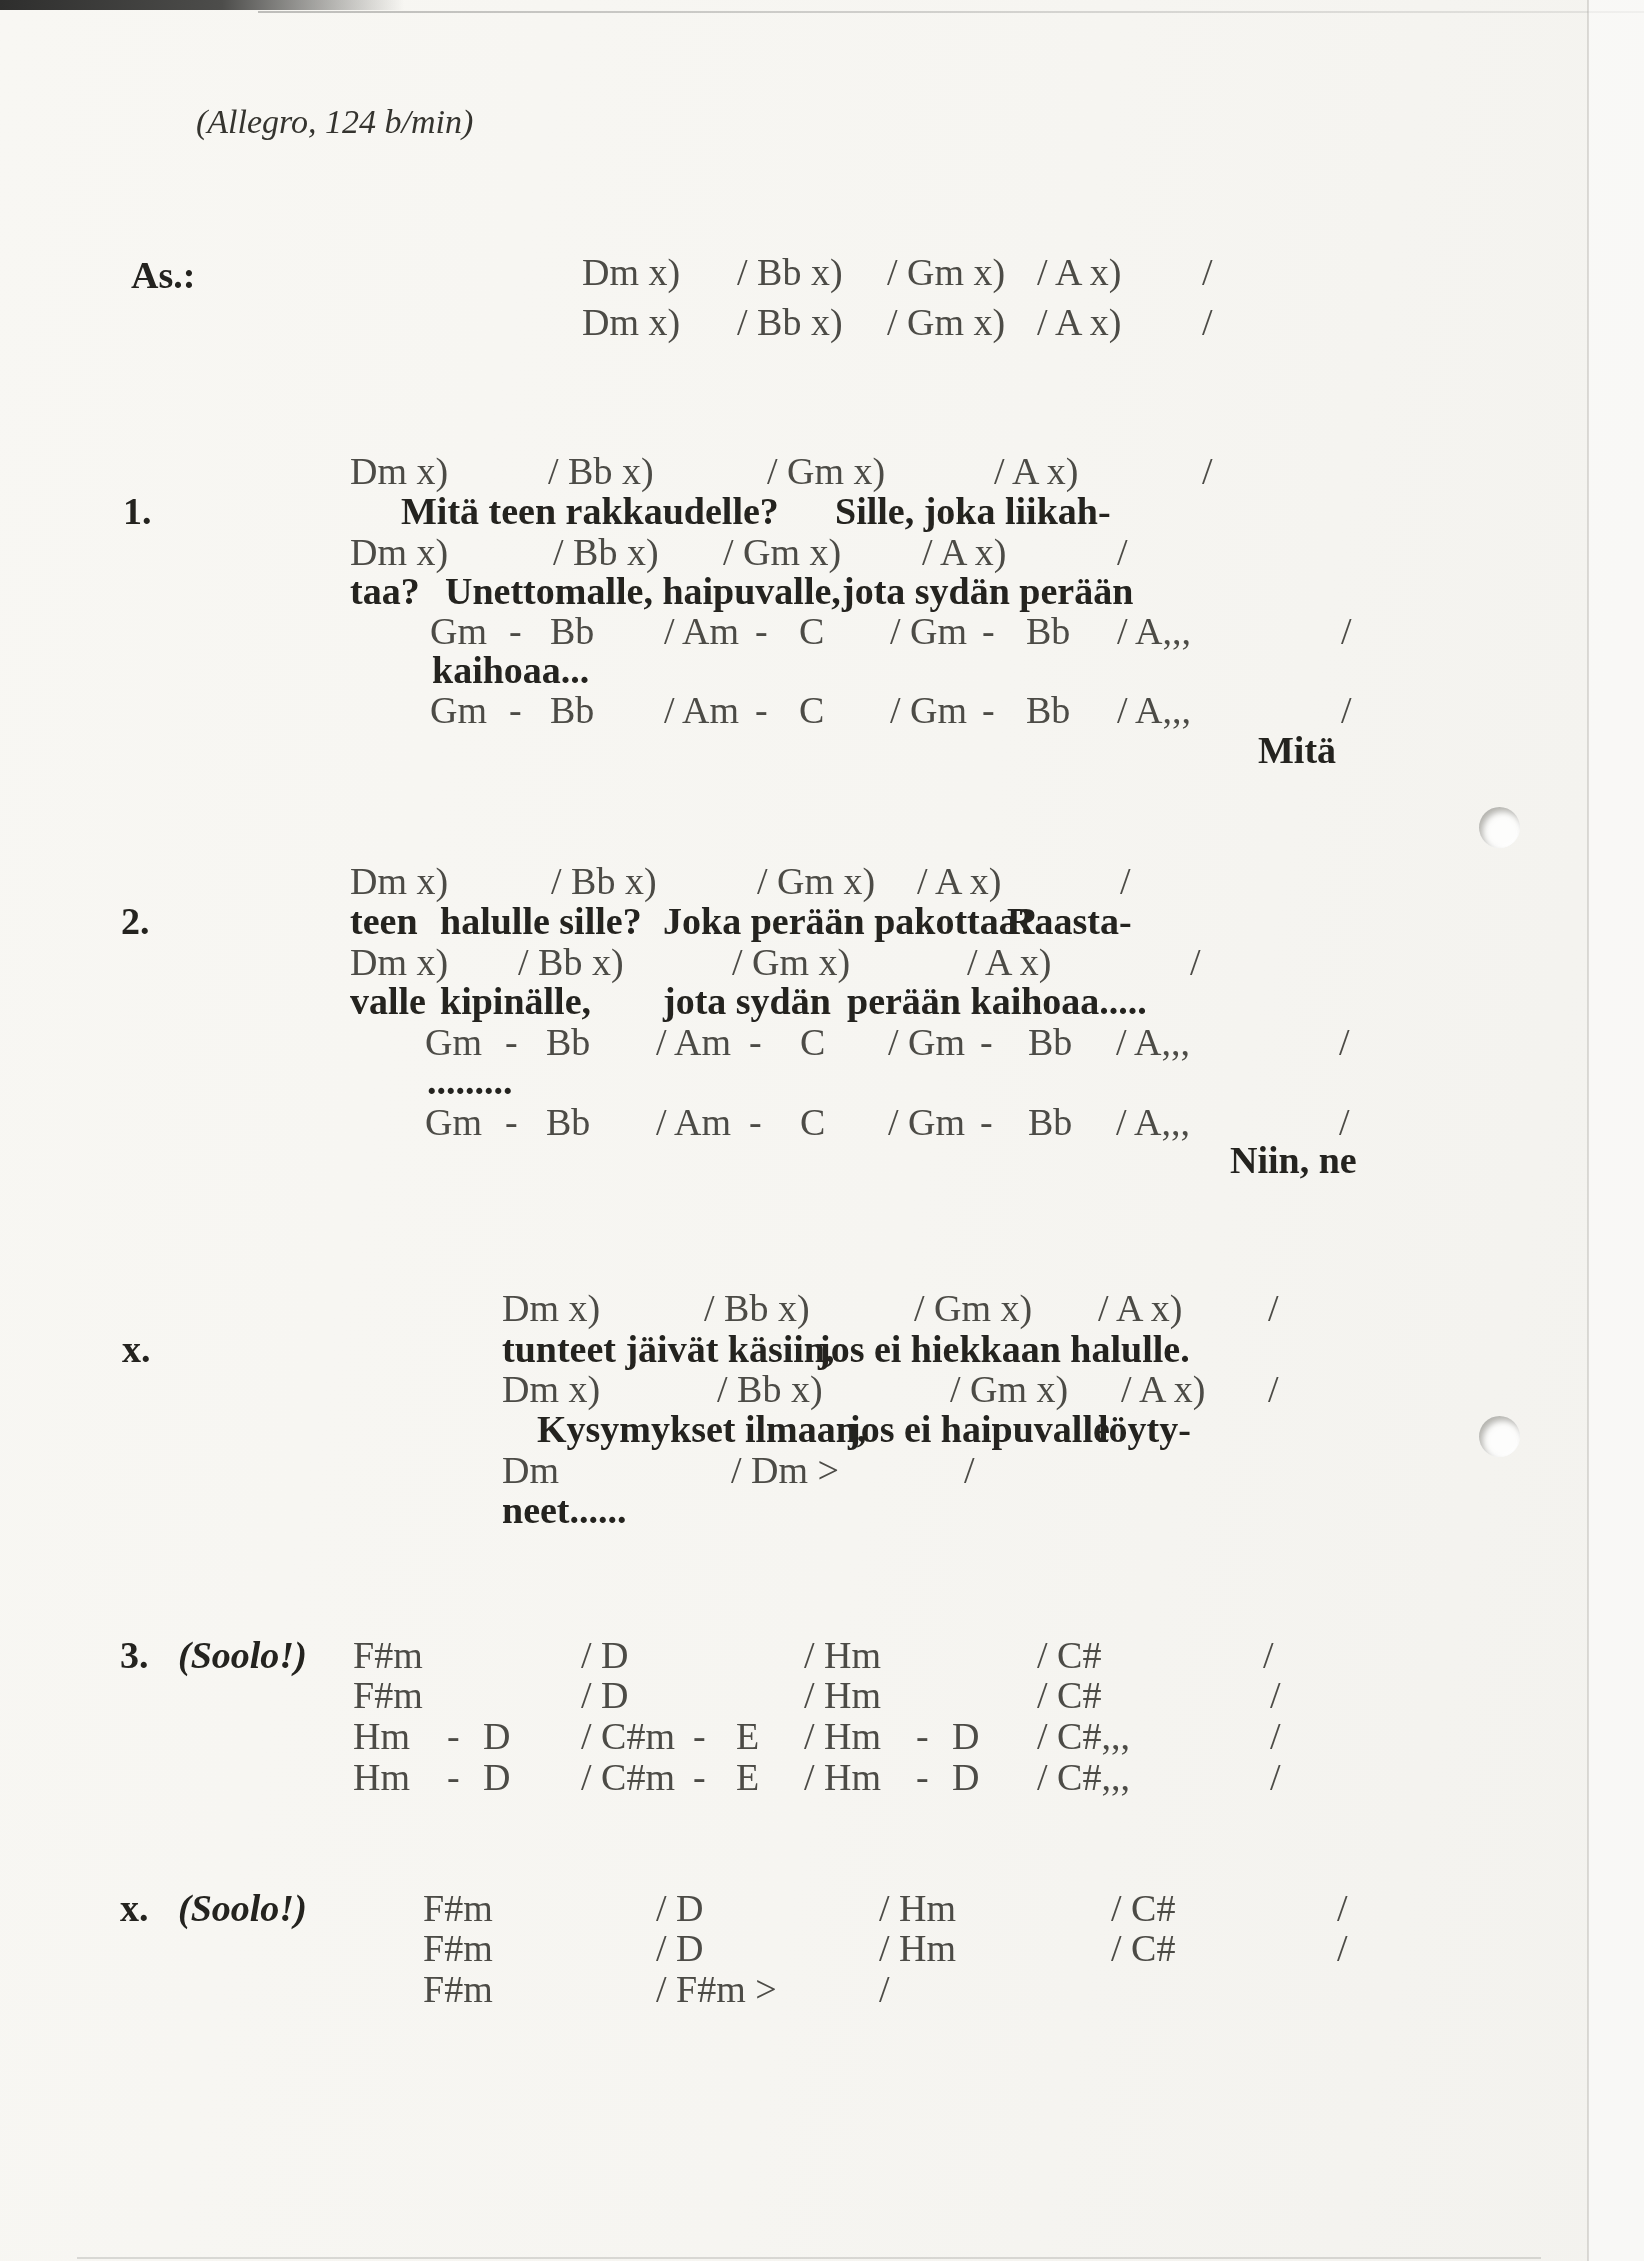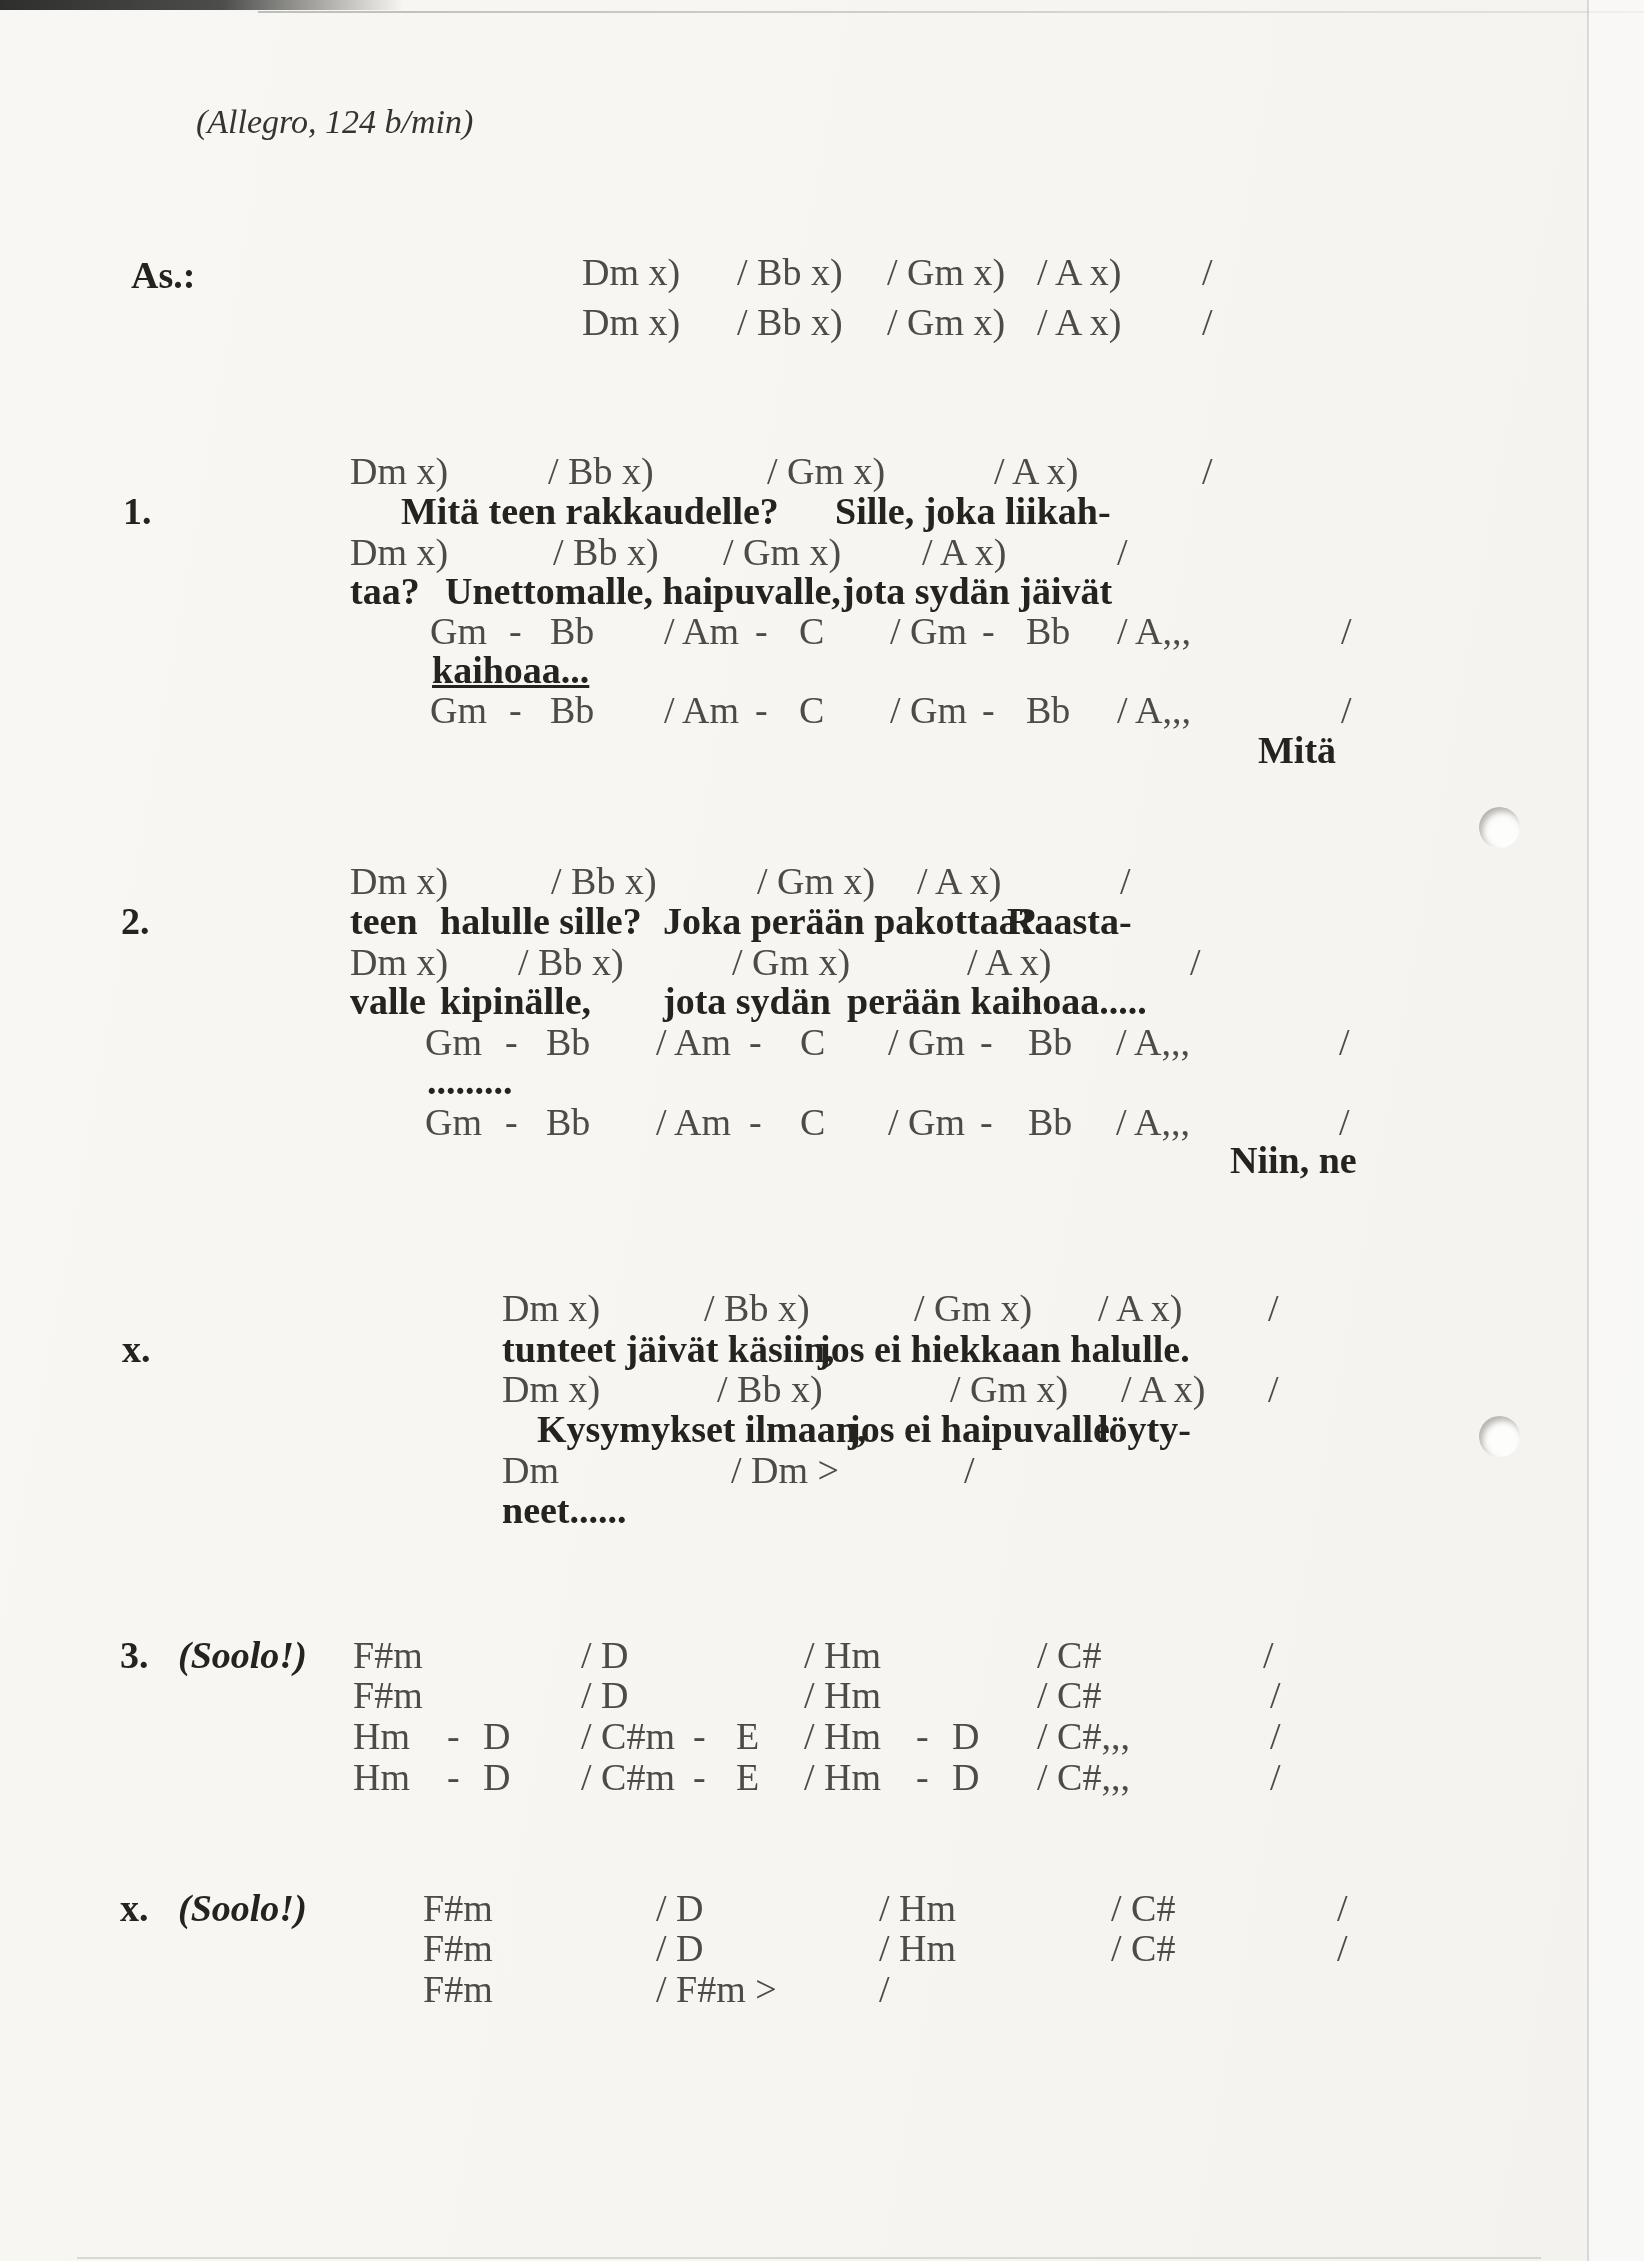--- a/index.html
+++ b/index.html
@@ -84,33 +84,33 @@
         <span class="seg label" style="left: 123px; top: 492px;">1.</span>
         <span class="seg lyric" style="left: 401px; top: 492px;">Mitä teen rakkaudelle?</span>
         <span class="seg lyric" style="left: 835px; top: 492px;">Sille, joka liikah-</span>
         <span class="seg chord" style="left: 350px; top: 533px;">Dm x)</span>
         <span class="seg chord" style="left: 553px; top: 533px;">/ Bb x)</span>
         <span class="seg chord" style="left: 723px; top: 533px;">/ Gm x)</span>
         <span class="seg chord" style="left: 922px; top: 533px;">/ A x)</span>
         <span class="seg chord" style="left: 1117px; top: 533px;">/</span>
         <span class="seg lyric" style="left: 350px; top: 572px;">taa?</span>
         <span class="seg lyric" style="left: 445px; top: 572px;">Unettomalle, haipuvalle,</span>
-        <span class="seg lyric" style="left: 842px; top: 572px;">jota sydän jäivät</span>
+        <span class="seg lyric" style="left: 842px; top: 572px;">jota sydän perään</span>
         <span class="seg chord" style="left: 430px; top: 612px;">Gm</span>
         <span class="seg chord" style="left: 509px; top: 612px;">-</span>
         <span class="seg chord" style="left: 550px; top: 612px;">Bb</span>
         <span class="seg chord" style="left: 664px; top: 612px;">/ Am</span>
         <span class="seg chord" style="left: 755px; top: 612px;">-</span>
         <span class="seg chord" style="left: 799px; top: 612px;">C</span>
         <span class="seg chord" style="left: 890px; top: 612px;">/ Gm</span>
         <span class="seg chord" style="left: 982px; top: 612px;">-</span>
         <span class="seg chord" style="left: 1026px; top: 612px;">Bb</span>
         <span class="seg chord" style="left: 1117px; top: 612px;">/ A,,,</span>
         <span class="seg chord" style="left: 1341px; top: 612px;">/</span>
-        <span class="seg lyric" style="left: 432px; top: 651px; text-decoration: underline;">kaihoaa...</span>
+        <span class="seg lyric" style="left: 432px; top: 651px;">kaihoaa...</span>
         <span class="seg chord" style="left: 430px; top: 691px;">Gm</span>
         <span class="seg chord" style="left: 509px; top: 691px;">-</span>
         <span class="seg chord" style="left: 550px; top: 691px;">Bb</span>
         <span class="seg chord" style="left: 664px; top: 691px;">/ Am</span>
         <span class="seg chord" style="left: 755px; top: 691px;">-</span>
         <span class="seg chord" style="left: 799px; top: 691px;">C</span>
         <span class="seg chord" style="left: 890px; top: 691px;">/ Gm</span>
         <span class="seg chord" style="left: 982px; top: 691px;">-</span>
         <span class="seg chord" style="left: 1026px; top: 691px;">Bb</span>
         <span class="seg chord" style="left: 1117px; top: 691px;">/ A,,,</span>

